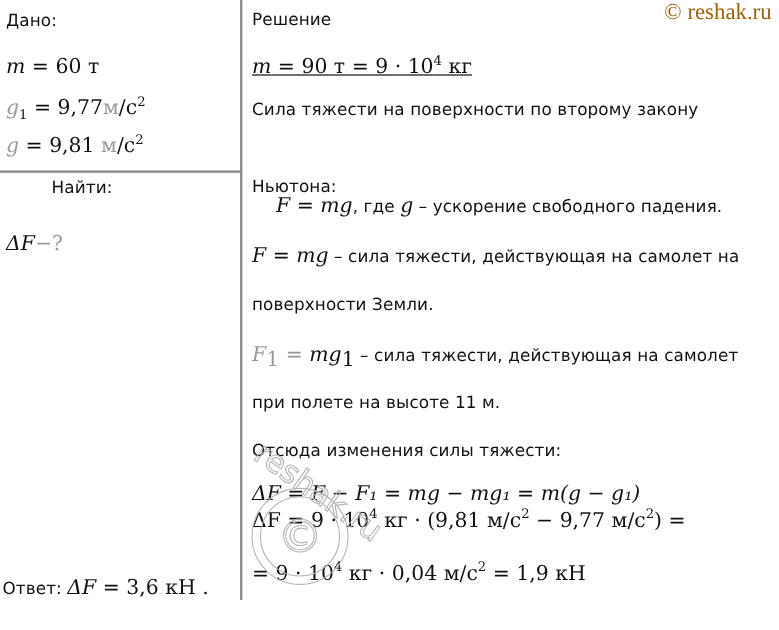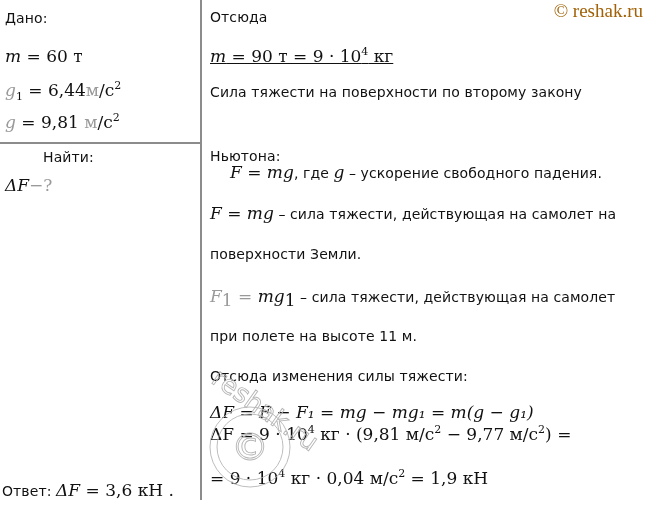--- a/index.html
+++ b/index.html
@@ -24,33 +24,33 @@
 
 <div class="copyright">© reshak.ru</div>
 
 <div class="ln sans" style="left:5px; top:8px;">Дано:</div>
 
 <div class="ln math" style="left:5px; top:46px;">
   <span class="mi">m</span><span> = </span><span>60</span><span> т</span>
 </div>
 
 <div class="ln math" style="left:5px; top:80px;">
-  <span class="mi faded">g</span><sub>1</sub><span> = </span><span>6,44</span><span><span class="faded">м</span>/с</span><sup>2</sup>
+  <span class="mi faded">g</span><sub>1</sub><span> = </span><span>9,77</span><span><span class="faded">м</span>/с</span><sup>2</sup>
 </div>
 
 <div class="ln math" style="left:5px; top:112px;">
   <span class="mi faded">g</span><span> = </span><span>9,81</span><span><span class="faded"> м</span>/с</span><sup>2</sup>
 </div>
 
 <div class="ln sans" style="left:5px; top:147px;margin-left:38px;">Найти:</div>
-<div class="ln math" style="left:5px; top:175px;">
+<div class="ln math" style="left:5px; top:193px;">
   <span class="mi">ΔF</span><span class="faded">−?</span>
 </div>
 
-<div class="ln sans" style="left:210px; top:7px;">Отсюда</div>
+<div class="ln sans" style="left:210px; top:7px;">Решение</div>
 
 <div class="ln math" style="left:210px; top:46px;text-decoration:underline;">
   <span class="mi">m</span><span> = 90 т = 9 · 10</span><sup>4</sup><span> кг</span>
 </div>
 
 <div class="ln sans" style="left:210px; top:82px;">Сила тяжести на поверхности по второму закону</div>
 <div class="ln sans" style="left:210px; top:122px;margin-top:24px;">Ньютона:</div>
 
 <div class="ln" style="left:210px; top:162px;margin-left:20px;">
   <span class="math mi">F</span><span class="math"> = </span><span class="math mi">mg</span><span class="sans">, где </span><span class="math mi">g</span><span class="sans"> – ускорение свободного падения.</span>

